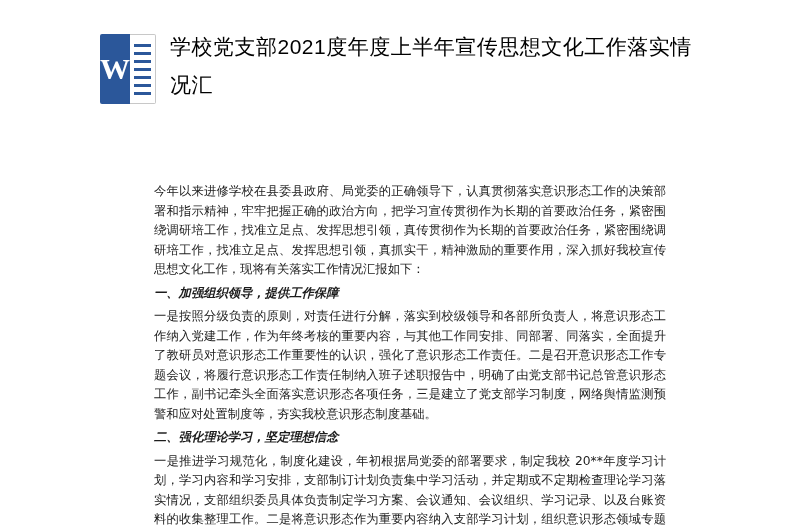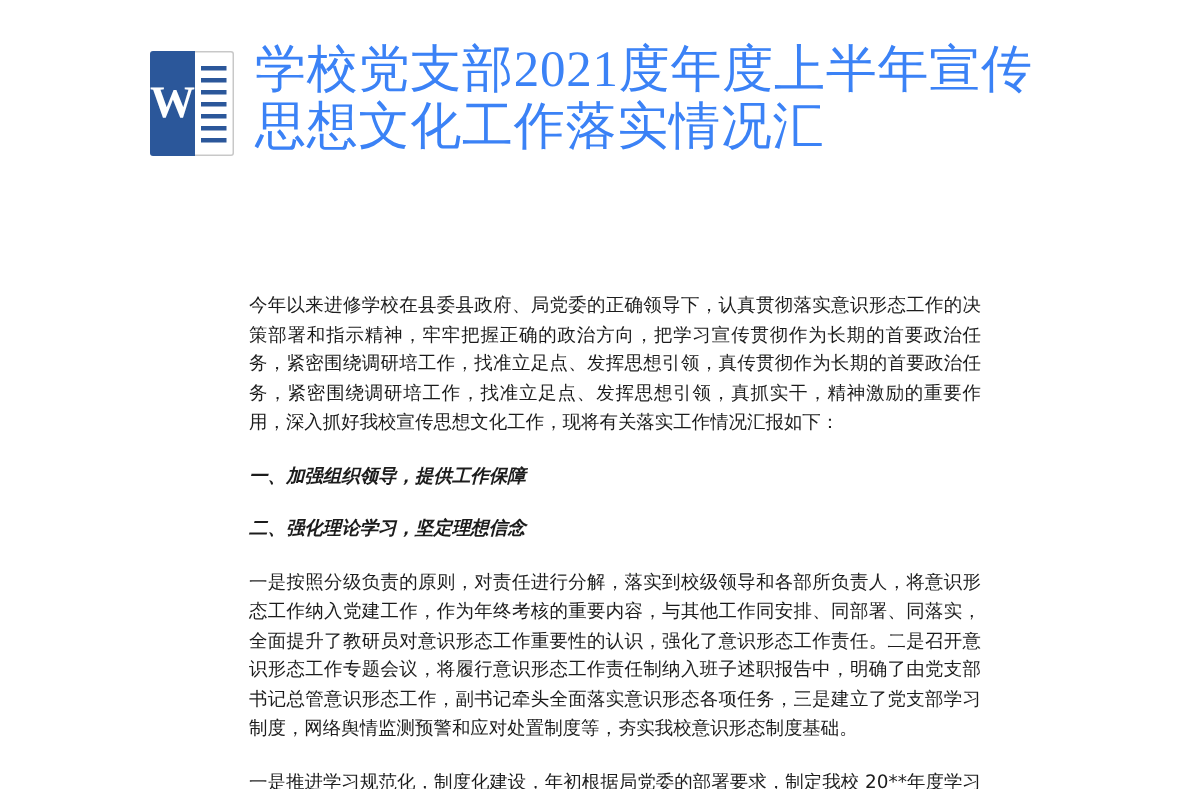--- a/index.html
+++ b/index.html
@@ -71,43 +71,43 @@
   }
   .word-icon .l1 { top: 10px; }
   .word-icon .l2 { top: 18px; }
   .word-icon .l3 { top: 26px; }
   .word-icon .l4 { top: 34px; }
   .word-icon .l5 { top: 42px; }
   .word-icon .l6 { top: 50px; }
   .word-icon .l7 { top: 58px; }
 
   .doc-title {
-    font-family: Liberation Serif, serif;
-    font-size: 34px;
+    font-family: Liberation Sans, sans-serif;
+    font-size: 21px;
     line-height: 38px;
-    color: #3b82f6;
+    color: #000000;
     font-weight: 500;
     letter-spacing: 0.5px;
     max-width: 560px;
   }
 
   
   .body-wrap {
     position: absolute;
     left: 150px;
     top: 178px;
     width: 520px;
   }
   .para {
     font-family: "DejaVu Sans", "Liberation Sans", sans-serif;
     font-size: 12.3px;
     line-height: 19.5px;
     color: #1c1c1c;
     text-align: justify;
-    margin: 16px;
+    margin: 4px;
     text-justify: inter-ideograph;
   }
   .para.bold {
     font-weight: bold;
     font-style: italic;
   }
 </style>
 </head>
 <body>
 
@@ -124,18 +124,18 @@
       <div class="line l5"></div>
       <div class="line l6"></div>
       <div class="line l7"></div>
     </div>
     <div class="doc-title">学校党支部2021度年度上半年宣传思想文化工作落实情况汇</div>
   </div>
 
   <div class="body-wrap">
     <p class="para">今年以来进修学校在县委县政府、局党委的正确领导下，认真贯彻落实意识形态工作的决策部署和指示精神，牢牢把握正确的政治方向，把学习宣传贯彻作为长期的首要政治任务，紧密围绕调研培工作，找准立足点、发挥思想引领，真传贯彻作为长期的首要政治任务，紧密围绕调研培工作，找准立足点、发挥思想引领，真抓实干，精神激励的重要作用，深入抓好我校宣传思想文化工作，现将有关落实工作情况汇报如下：</p>
     <p class="para bold">一、加强组织领导，提供工作保障</p>
+    <p class="para">一是按照分级负责的原则，对责任进行分解，落实到校级领导和各部所负责人，将意识形态工作纳入党建工作，作为年终考核的重要内容，与其他工作同安排、同部署、同落实，全面提升了教研员对意识形态工作重要性的认识，强化了意识形态工作责任。二是召开意识形态工作专题会议，将履行意识形态工作责任制纳入班子述职报告中，明确了由党支部书记总管意识形态工作，副书记牵头全面落实意识形态各项任务，三是建立了党支部学习制度，网络舆情监测预警和应对处置制度等，夯实我校意识形态制度基础。</p>
     <p class="para bold">二、强化理论学习，坚定理想信念</p>
-    <p class="para">一是按照分级负责的原则，对责任进行分解，落实到校级领导和各部所负责人，将意识形态工作纳入党建工作，作为年终考核的重要内容，与其他工作同安排、同部署、同落实，全面提升了教研员对意识形态工作重要性的认识，强化了意识形态工作责任。二是召开意识形态工作专题会议，将履行意识形态工作责任制纳入班子述职报告中，明确了由党支部书记总管意识形态工作，副书记牵头全面落实意识形态各项任务，三是建立了党支部学习制度，网络舆情监测预警和应对处置制度等，夯实我校意识形态制度基础。</p>
     <p class="para">一是推进学习规范化，制度化建设，年初根据局党委的部署要求，制定我校 20**年度学习计划，学习内容和学习安排，支部制订计划负责集中学习活动，并定期或不定期检查理论学习落实情况，支部组织委员具体负责制定学习方案、会议通知、会议组织、学习记录、以及台账资料的收集整理工作。二是将意识形态作为重要内容纳入支部学习计划，组织意识形态领域专题学习和学习交流，要求全校教职工利用学习强国 app 学习平台进行每日学习。三是严格落实"三会一课"制度，领导干部坚持带头讲党课，全面提高了党员干部的思想素质。四是大力推进"支部主题党日"活动制度化建设，组织党员干部围绕党员先行做表率等主题开展交</p>
   </div>
 
 </div>
 
 </body></html>

